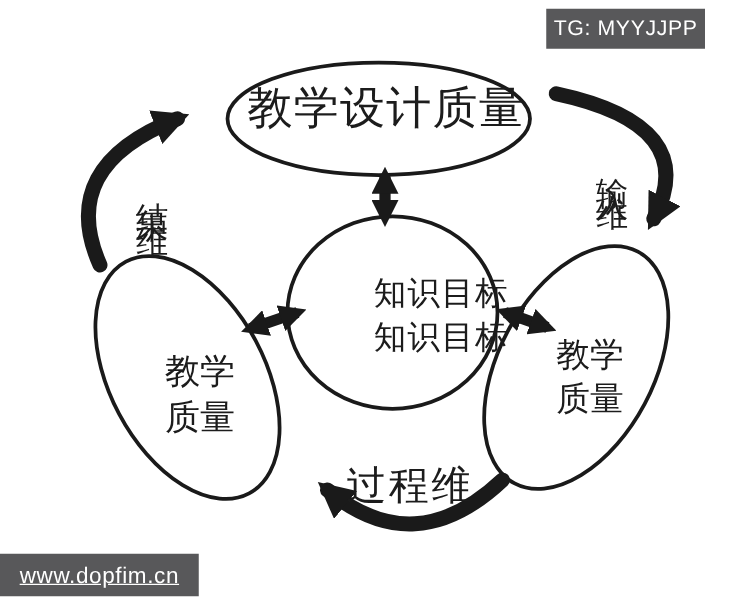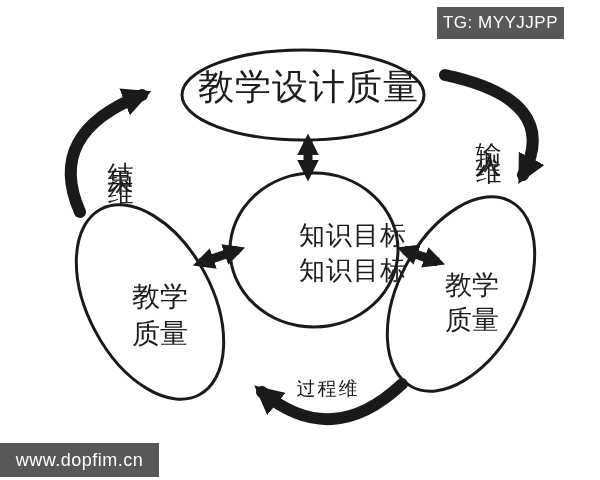--- a/index.html
+++ b/index.html
@@ -65,22 +65,22 @@
     <div>质量</div>
   </div>
 
   <div class="label multi" style="left:472px;top:302px;font-size:27px;line-height:35px;">
     <div>教学</div>
     <div>质量</div>
   </div>
 
   <div class="label vtext" style="left:121px;top:154px;font-size:26px;letter-spacing:9px;">结果维</div>
   <div class="label vtext" style="left:489px;top:133px;font-size:26px;letter-spacing:8px;">输入维</div>
-  <div class="label" style="left:328px;top:388px;font-size:19px;letter-spacing:2px;">过程维</div>
+  <div class="label" style="left:328px;top:388px;font-size:32px;letter-spacing:2px;">过程维</div>
 
   <div class="badge" style="left:437px;top:7px;width:127px;height:32px;">
     <span>TG: MYYJJPP</span>
   </div>
-  <div class="badge" style="left:0;top:443px;width:159px;height:34px;font-size:18px;">
+  <div class="badge" style="left:0;top:443px;width:159px;height:34px;font-size:18px;text-decoration:underline;">
     <span>www.dopfim.cn</span>
   </div>
 
 </div>
 
 </body></html>

